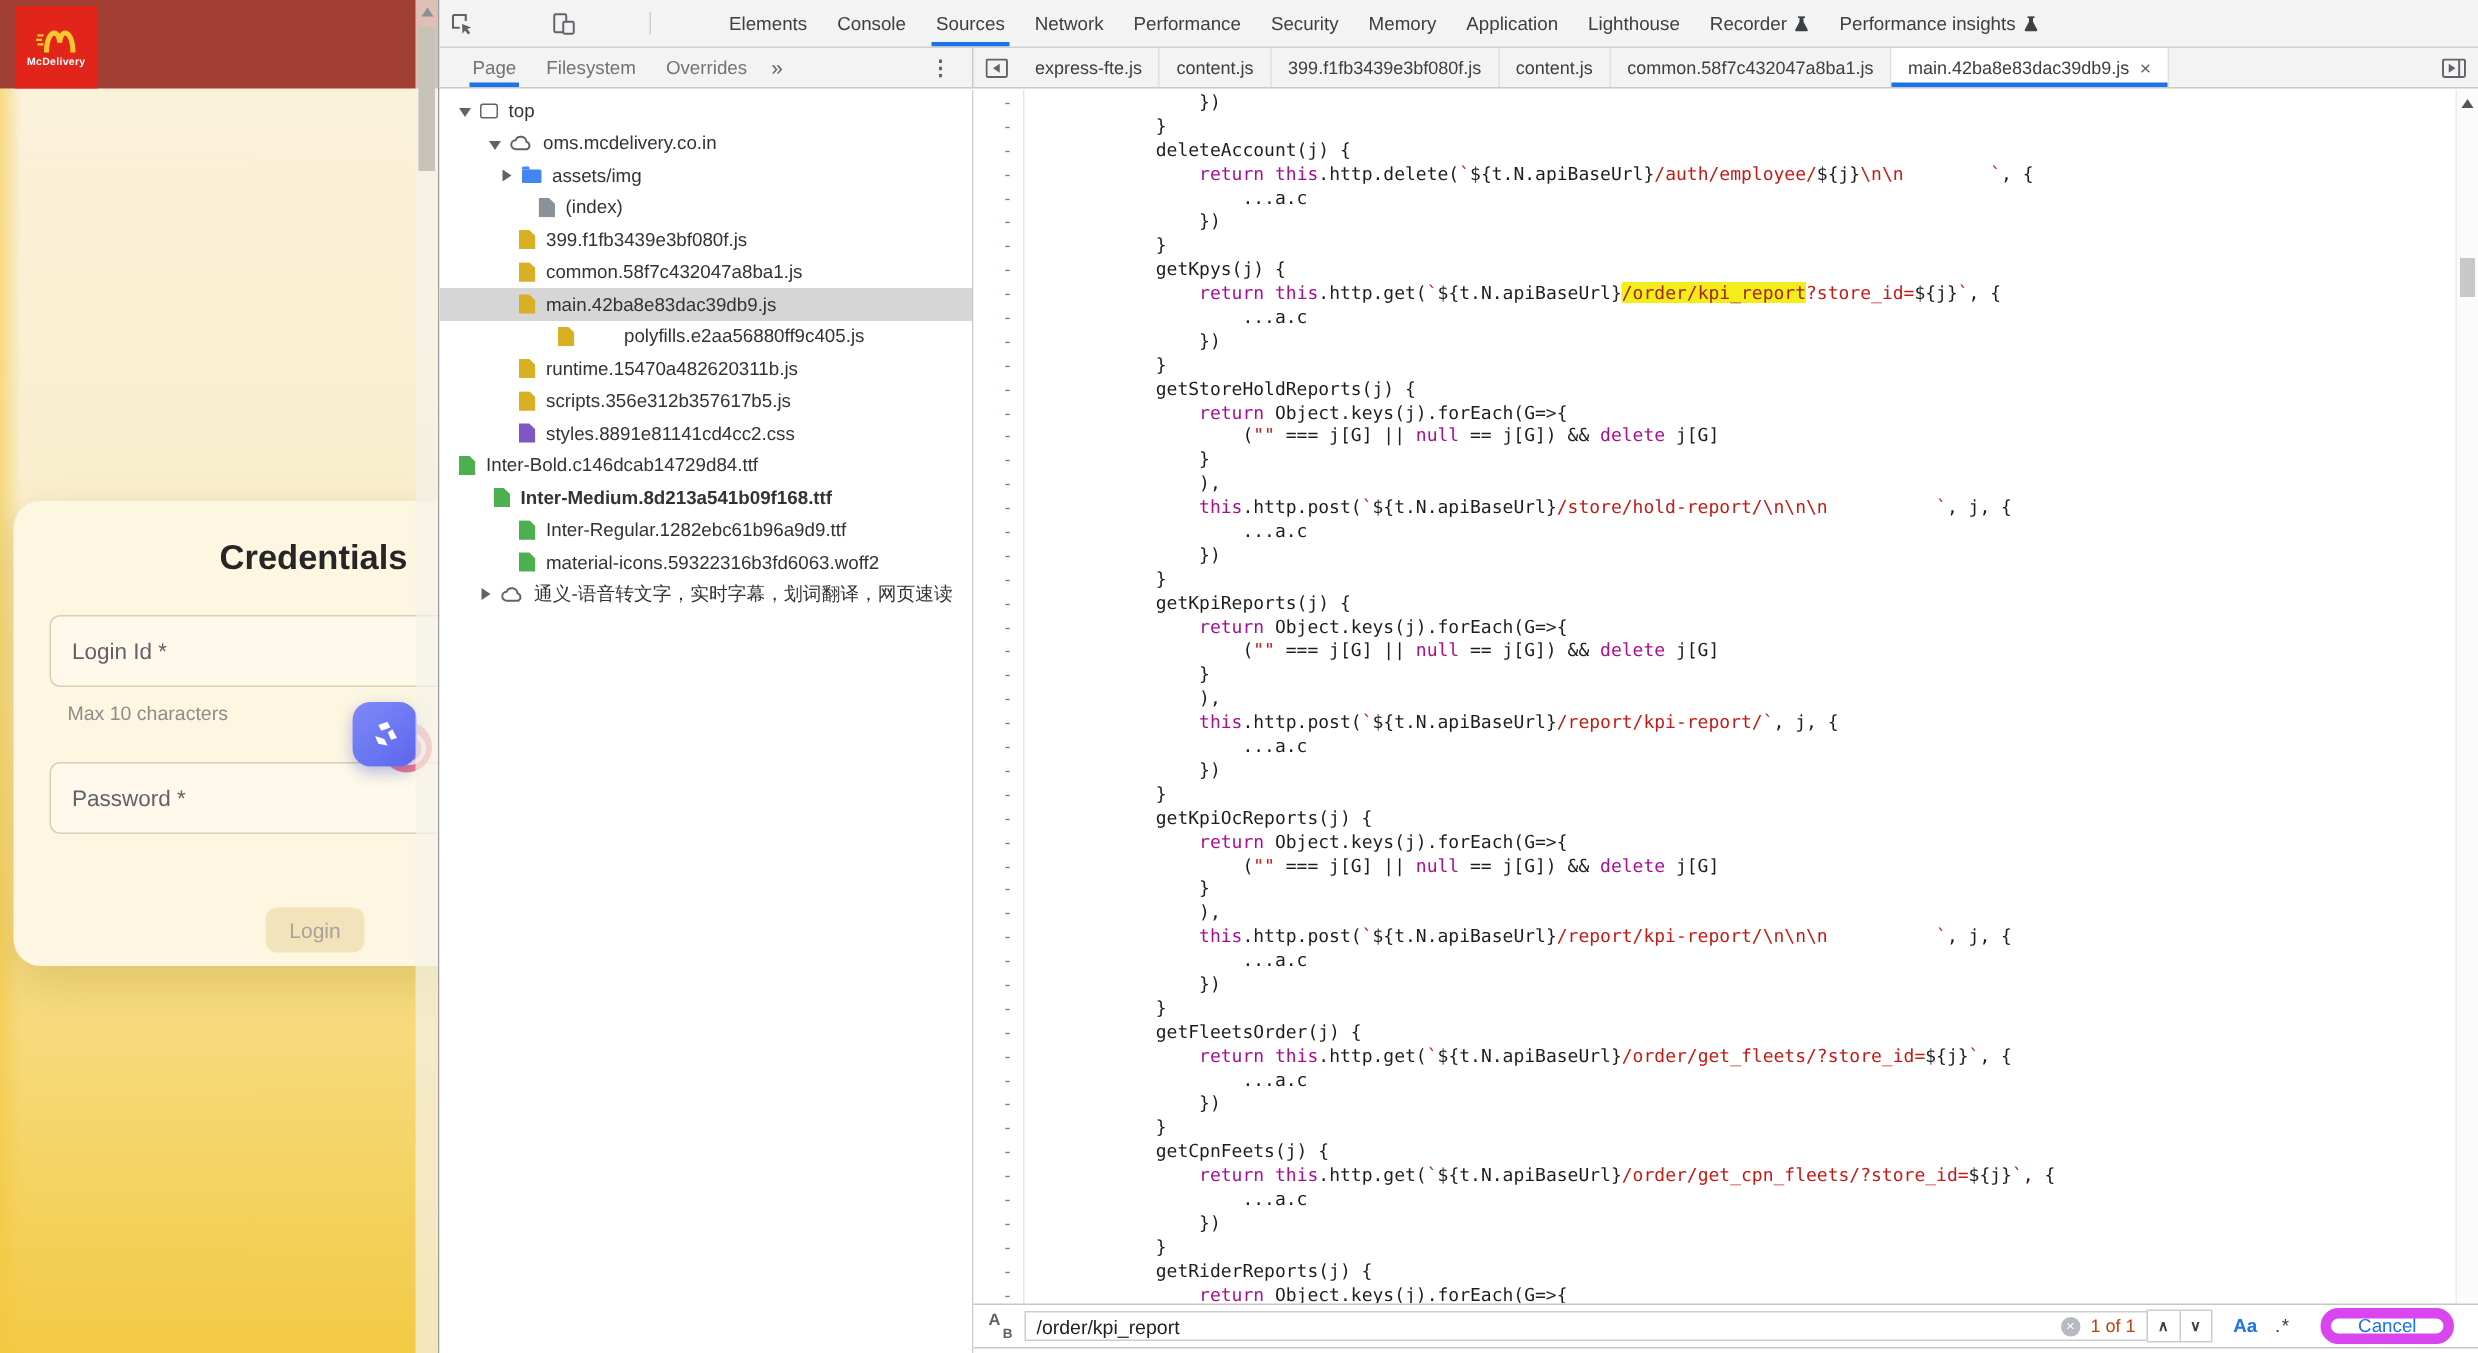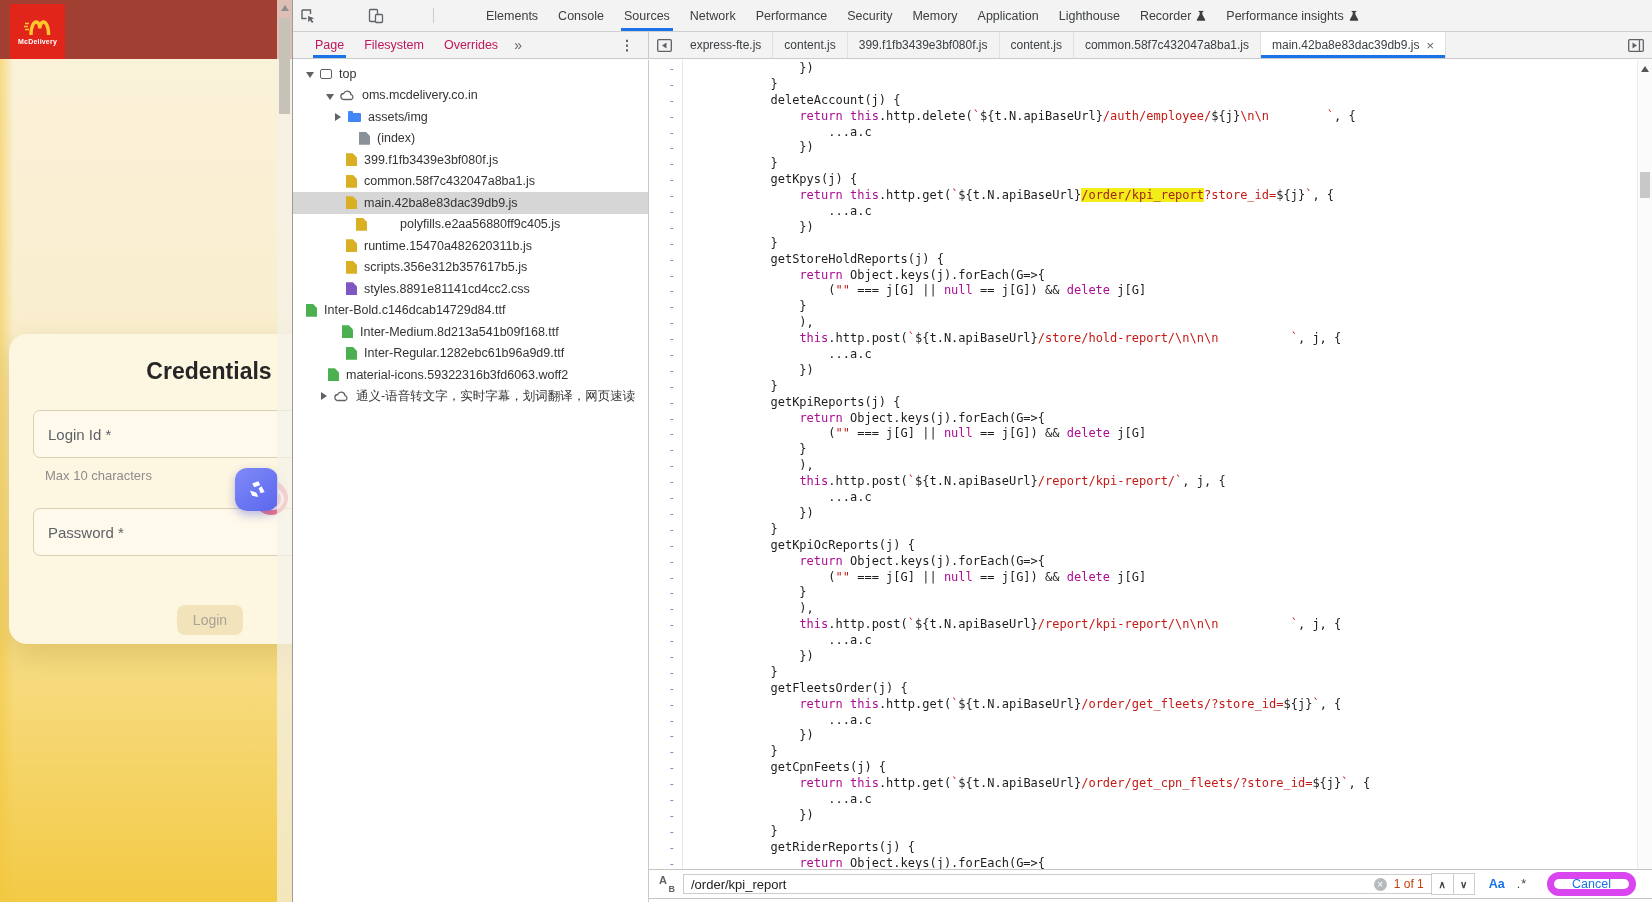--- a/index.html
+++ b/index.html
@@ -50,21 +50,21 @@
   .tb-iconbtn { width:30px; display:flex; align-items:center; justify-content:center; }
   .tb-sep { width:1px; background:#ccc; margin:8px 4px; }
   .dtab { padding:0 10px; display:flex; align-items:center; gap:5px; font-size:12.5px; color:#3c4043;
           position:relative; white-space:nowrap; }
   .dtab.active::after { content:""; position:absolute; left:7px; right:7px; bottom:0; height:3px;
           background:var(--accent,#1a73e8); }
 
   .tb2 { height:27px; background:#f3f3f3; border-bottom:1px solid #c9c9c9; display:flex; align-items:stretch; }
   .nav-head { width:356px; min-width:356px; display:flex; align-items:stretch; border-right:1px solid #c9c9c9;
               position:relative; padding-left:12px; }
-  .ntab { padding:0 10px; display:flex; align-items:center; font-size:12.5px; color:#be185d; position:relative; }
+  .ntab { padding:0 10px; display:flex; align-items:center; font-size:12.5px; color:#737373; position:relative; }
   .ntab.active::after { content:""; position:absolute; left:8px; right:8px; bottom:0; height:3px;
           background:var(--accent,#1a73e8); }
   .chev2 { display:flex; align-items:center; padding:0 6px; color:#5f6368; font-size:14px; }
   .kebab { position:absolute; right:14px; top:0; bottom:0; display:flex; align-items:center;
            color:#5f6368; font-size:14px; font-weight:bold; }
   .file-tabs { flex:1; display:flex; align-items:stretch; overflow:hidden; position:relative; }
   .ft-icon { width:30px; display:flex; align-items:center; justify-content:center; }
   .ftab { padding:0 11px; display:flex; align-items:center; gap:7px; font-size:12px; color:#3c4043;
           border-right:1px solid #e0e0e0; position:relative; white-space:nowrap; }
   .ftab.active { background:#fff; }
@@ -338,21 +338,21 @@
             </span>
             <span>common.58f7c432047a8ba1.js</span>
           </div>
           <div class="trow selected" style="padding-left: 40px;">
             <span class="ar"></span>
             <span class="tico">
               <span class="ic-page pg-js"></span>
             </span>
             <span>main.42ba8e83dac39db9.js</span>
           </div>
-          <div class="trow" style="padding-left: 24px; gap: 26px;">
+          <div class="trow" style="padding-left: 40px; gap: 26px;">
             <span class="ar"></span>
             <span class="tico">
               <span class="ic-page pg-js"></span>
             </span>
             <span>polyfills.e2aa56880ff9c405.js</span>
           </div>
           <div class="trow" style="padding-left: 40px;">
             <span class="ar"></span>
             <span class="tico">
               <span class="ic-page pg-js"></span>
@@ -373,35 +373,35 @@
             </span>
             <span>styles.8891e81141cd4cc2.css</span>
           </div>
           <div class="trow" style=" text-align: center;">
             <span class="ar"></span>
             <span class="tico">
               <span class="ic-page pg-font"></span>
             </span>
             <span>Inter-Bold.c146dcab14729d84.ttf</span>
           </div>
-          <div class="trow" style="padding-left: 36px;">
+          <div class="trow" style="padding-left: 23px; font-weight: bold;">
             <span class="ar"></span>
             <span class="tico">
               <span class="ic-page pg-font"></span>
             </span>
             <span>Inter-Medium.8d213a541b09f168.ttf</span>
           </div>
           <div class="trow" style="padding-left: 40px;">
             <span class="ar"></span>
             <span class="tico">
               <span class="ic-page pg-font"></span>
             </span>
             <span>Inter-Regular.1282ebc61b96a9d9.ttf</span>
           </div>
-          <div class="trow" style="padding-left: 22px;">
+          <div class="trow" style="padding-left: 40px;">
             <span class="ar"></span>
             <span class="tico">
               <span class="ic-page pg-font"></span>
             </span>
             <span>material-icons.59322316b3fd6063.woff2</span>
           </div>
           <div class="trow" style="padding-left: 26px;">
             <span class="ar closed"></span>
             <span class="tico">
               <svg width="15" height="11" viewBox="0 0 15 11">

